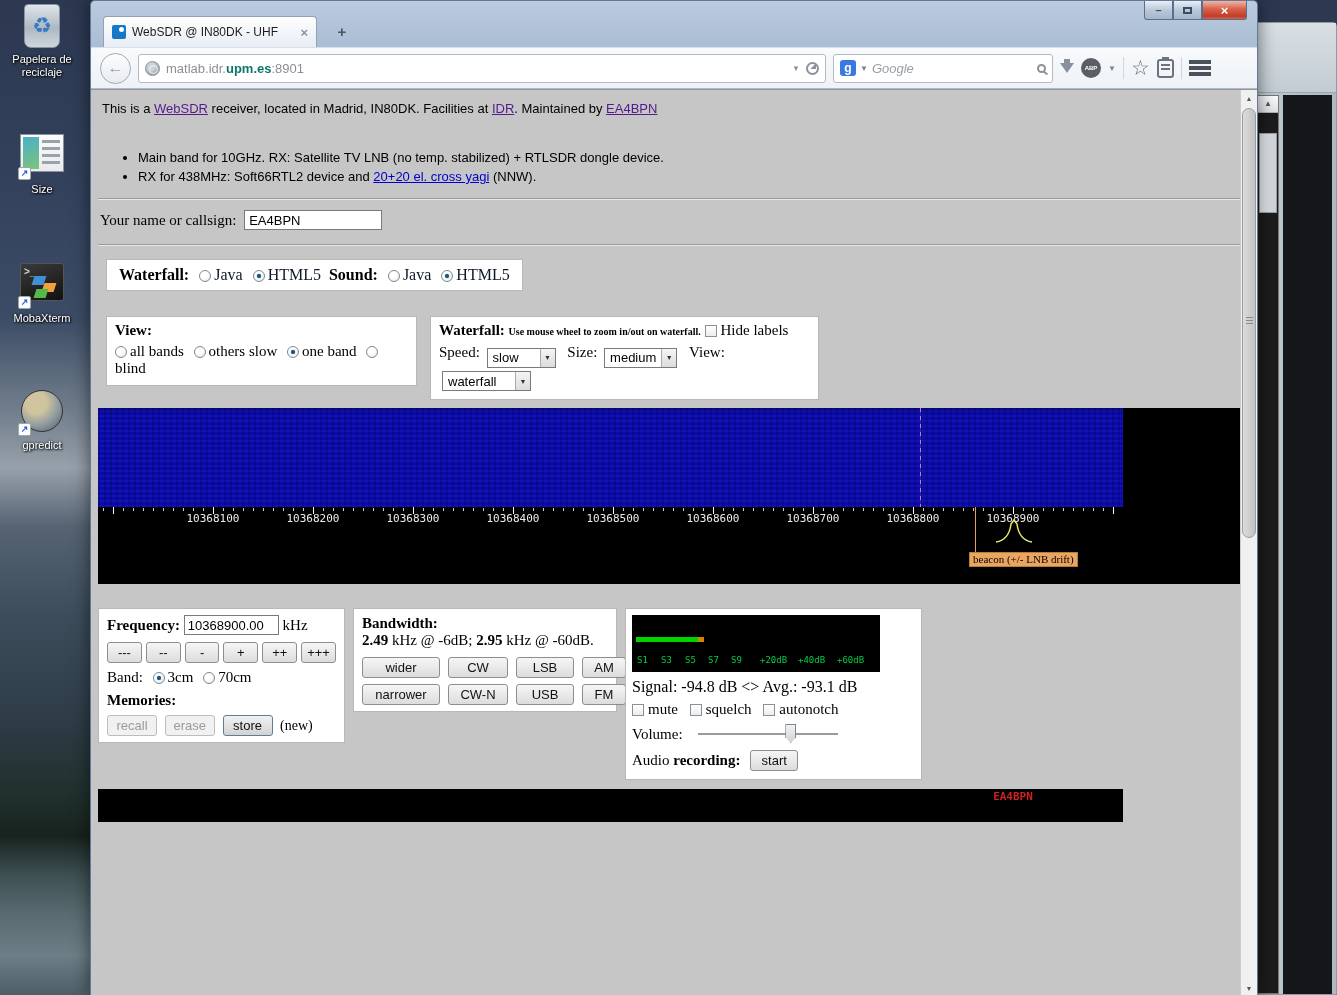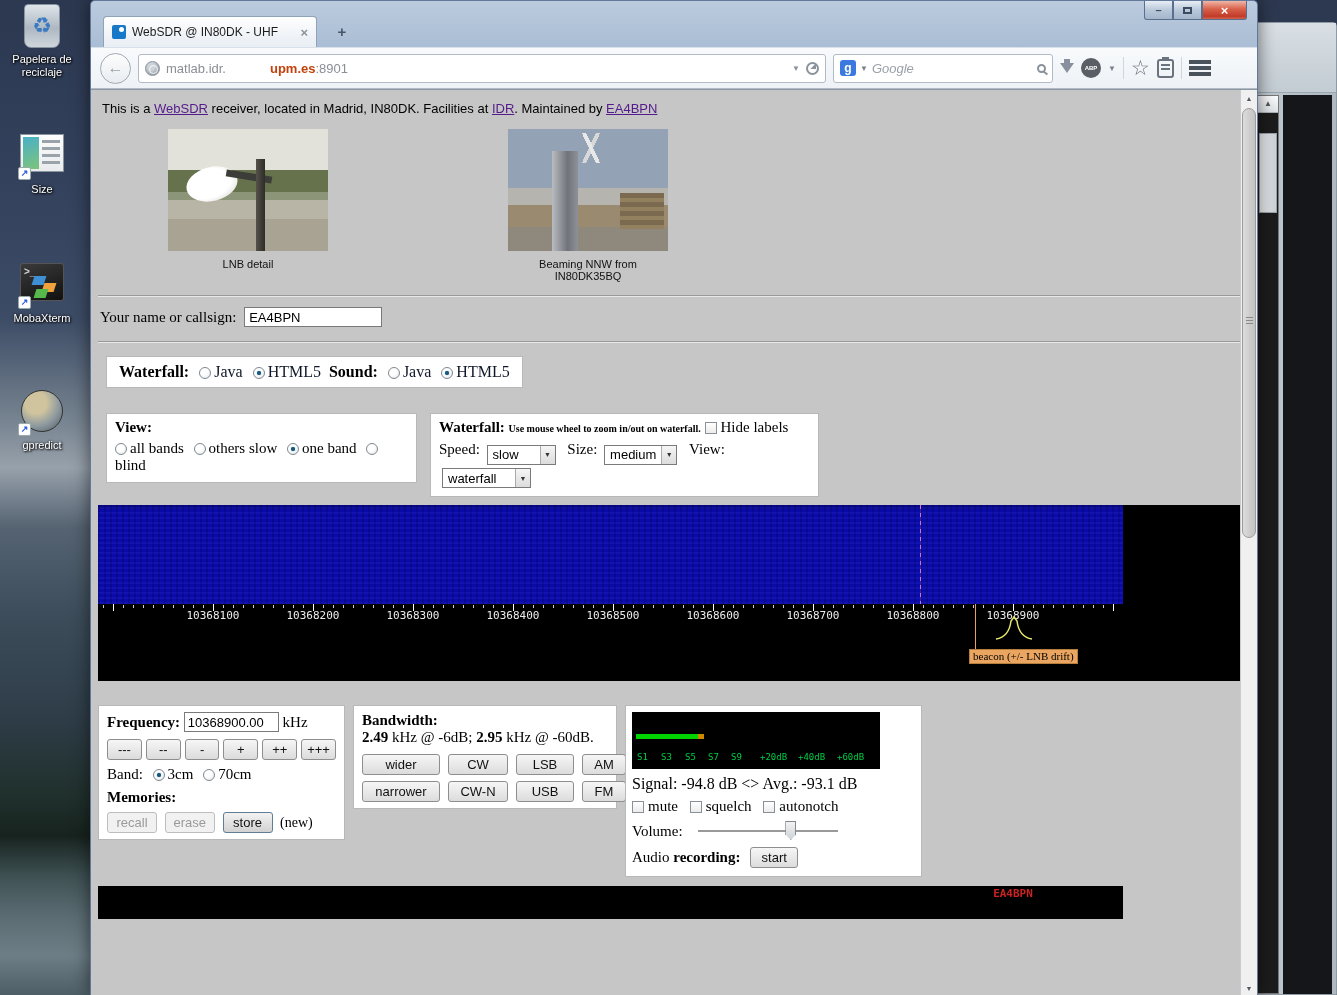--- a/index.html
+++ b/index.html
@@ -92,21 +92,21 @@
     background:linear-gradient(180deg,#fdfdfd,#e8ecf0); color:#9aa2ac;
     display:grid; place-items:center; font-size:16px; font-weight:bold; }
   .urlbar { width:688px; height:29px; background:#fff; border:1px solid #b2bac6; border-radius:3px;
     display:flex; align-items:center; padding:0 6px; gap:6px; flex:none; }
   .globe-icon { width:15px; height:15px; border-radius:50%; flex:none;
     background:radial-gradient(circle at 40% 35%, #cdd3d9 0 30%, #9aa2ab 75%, #7e868f 100%);
     border:1px solid #8a929c; position:relative; }
   .globe-icon::after { content:""; position:absolute; left:3px; top:3px; width:7px; height:7px;
     border:1px solid rgba(255,255,255,.8); border-radius:50%; }
   .url-text { flex:1; font-size:13px; color:#8a8f96; }
-  .url-text b { color:#c2410c;margin-left:44px; }
+  .url-text b { color:#0f766e; }
   .url-chevron { color:#8a929c; font-size:8px; }
   .reload-icon { width:13px; height:13px; border:2px solid #8a929c; border-radius:50%; position:relative; }
   .reload-icon::after { content:""; position:absolute; right:-3px; top:1px; border:4px solid transparent;
     border-left-color:#8a929c; transform:rotate(45deg); }
   .searchbar { width:220px; height:29px; background:#fff; border:1px solid #b2bac6; border-radius:3px;
     display:flex; align-items:center; padding:0 6px; gap:4px; flex:none; }
   .g-icon { width:16px; height:16px; background:#3a7ae0; border-radius:3px; color:#fff;
     font-size:12px; font-weight:bold; text-align:center; line-height:16px; flex:none; }
   .search-placeholder { flex:1; font-size:13px; font-style:italic; color:#9aa0a8; }
   .mag-icon { width:9px; height:9px; border:2px solid #8a929c; border-radius:50%; position:relative; }
@@ -358,39 +358,25 @@
     <div class="menu-icon"></div>
   </div>
 
   <div class="content">
     <div class="page">
 
       <div class="intro">
         <span>This is a </span><a class="lk v">WebSDR</a><span> receiver, located in Madrid, IN80DK. Facilities at </span><a class="lk v">IDR</a><span>. Maintained by </span><a class="lk v">EA4BPN</a>
       </div>
 
-      <div class="photos">
-        <div class="fig fig1">
-          <div class="ph ph1">
-              <div class="dish"></div>
-              <div class="arm"></div>
-              <div class="pole"></div>
-            </div>
-          <div class="cap">LNB detail</div>
-        </div>
-        <div class="fig fig2">
-          <div class="ph ph2">
-              <div class="mast"></div>
-              <div class="yagi"></div>
-              <div class="bldg"></div>
-            </div>
-          <div class="cap">Beaming NNW from IN80DK35BQ</div>
-        </div>
-      </div>
-
+
+      <ul class="bullets">
+        <li>Main band for 10GHz. RX: Satellite TV LNB (no temp. stabilized) + RTLSDR dongle device.</li>
+        <li><span>RX for 438MHz: Soft66RTL2 device and </span><a class="lk bl">20+20 el. cross yagi</a><span> (NNW).</span></li>
+      </ul>
 
       <hr class="rule">
 
       <div class="callsign-row">
         <span>Your name or callsign:</span>
         <input type="text" value="EA4BPN" style="">
       </div>
 
       <hr class="rule">
 

